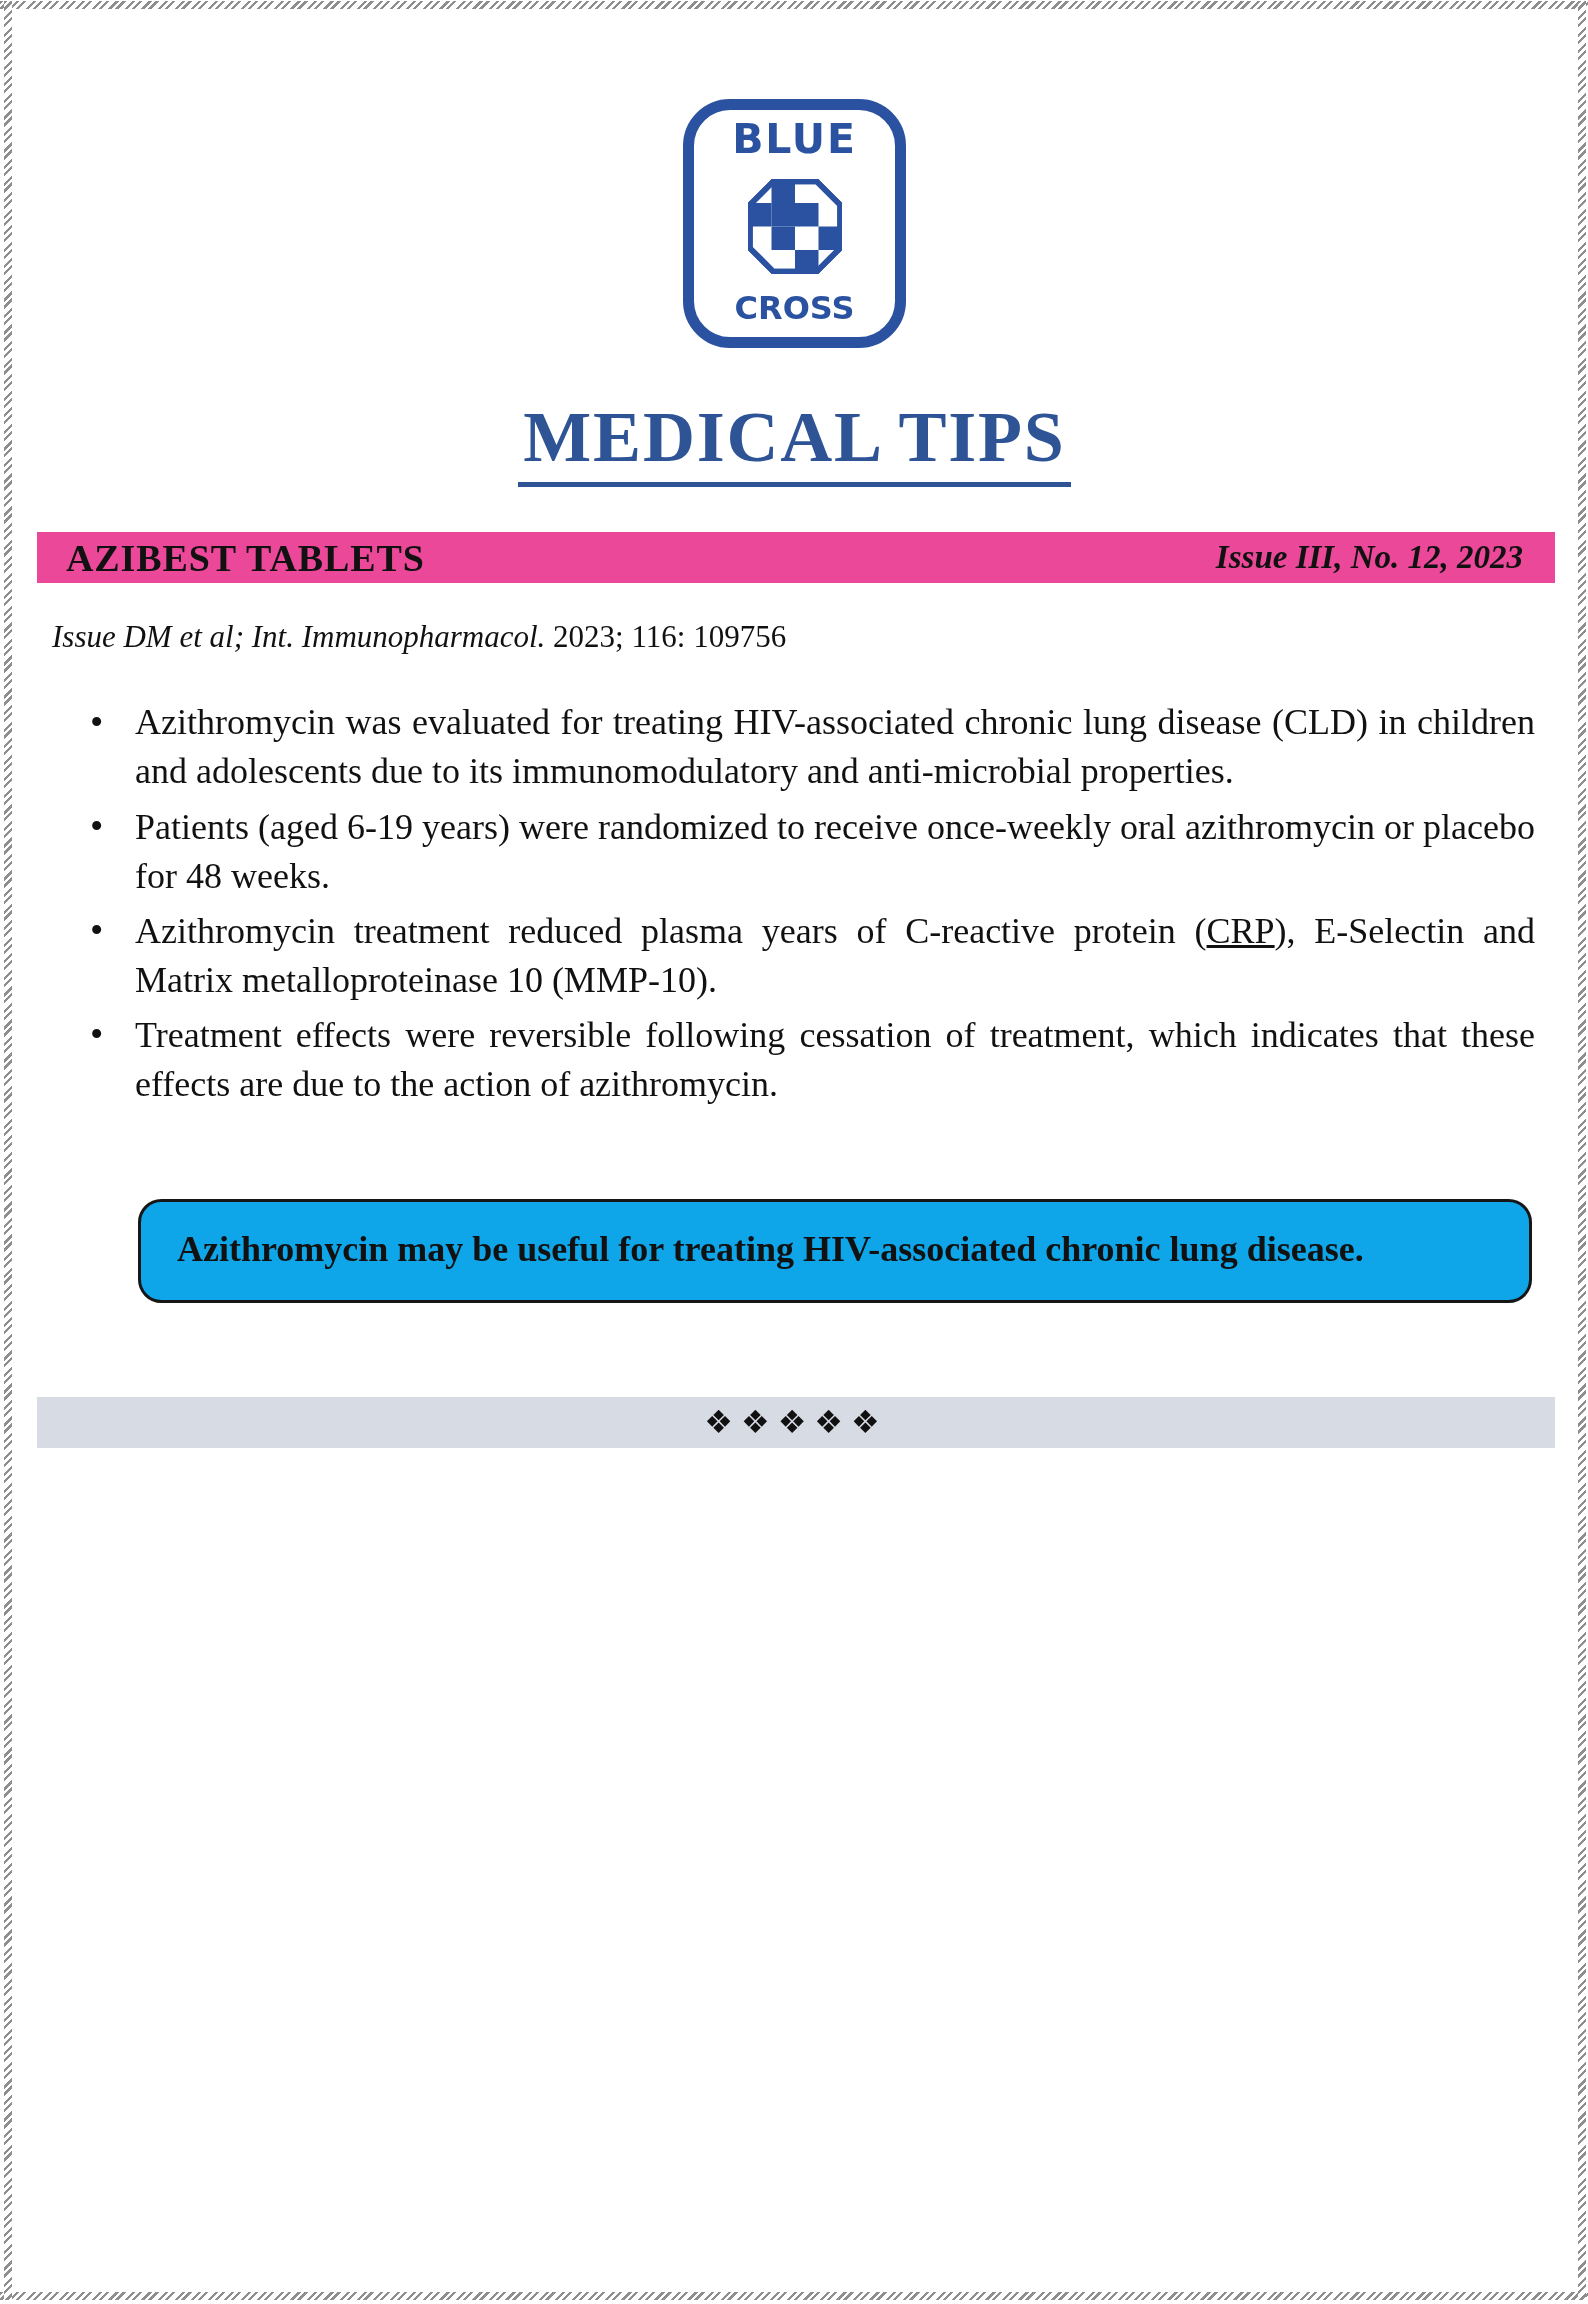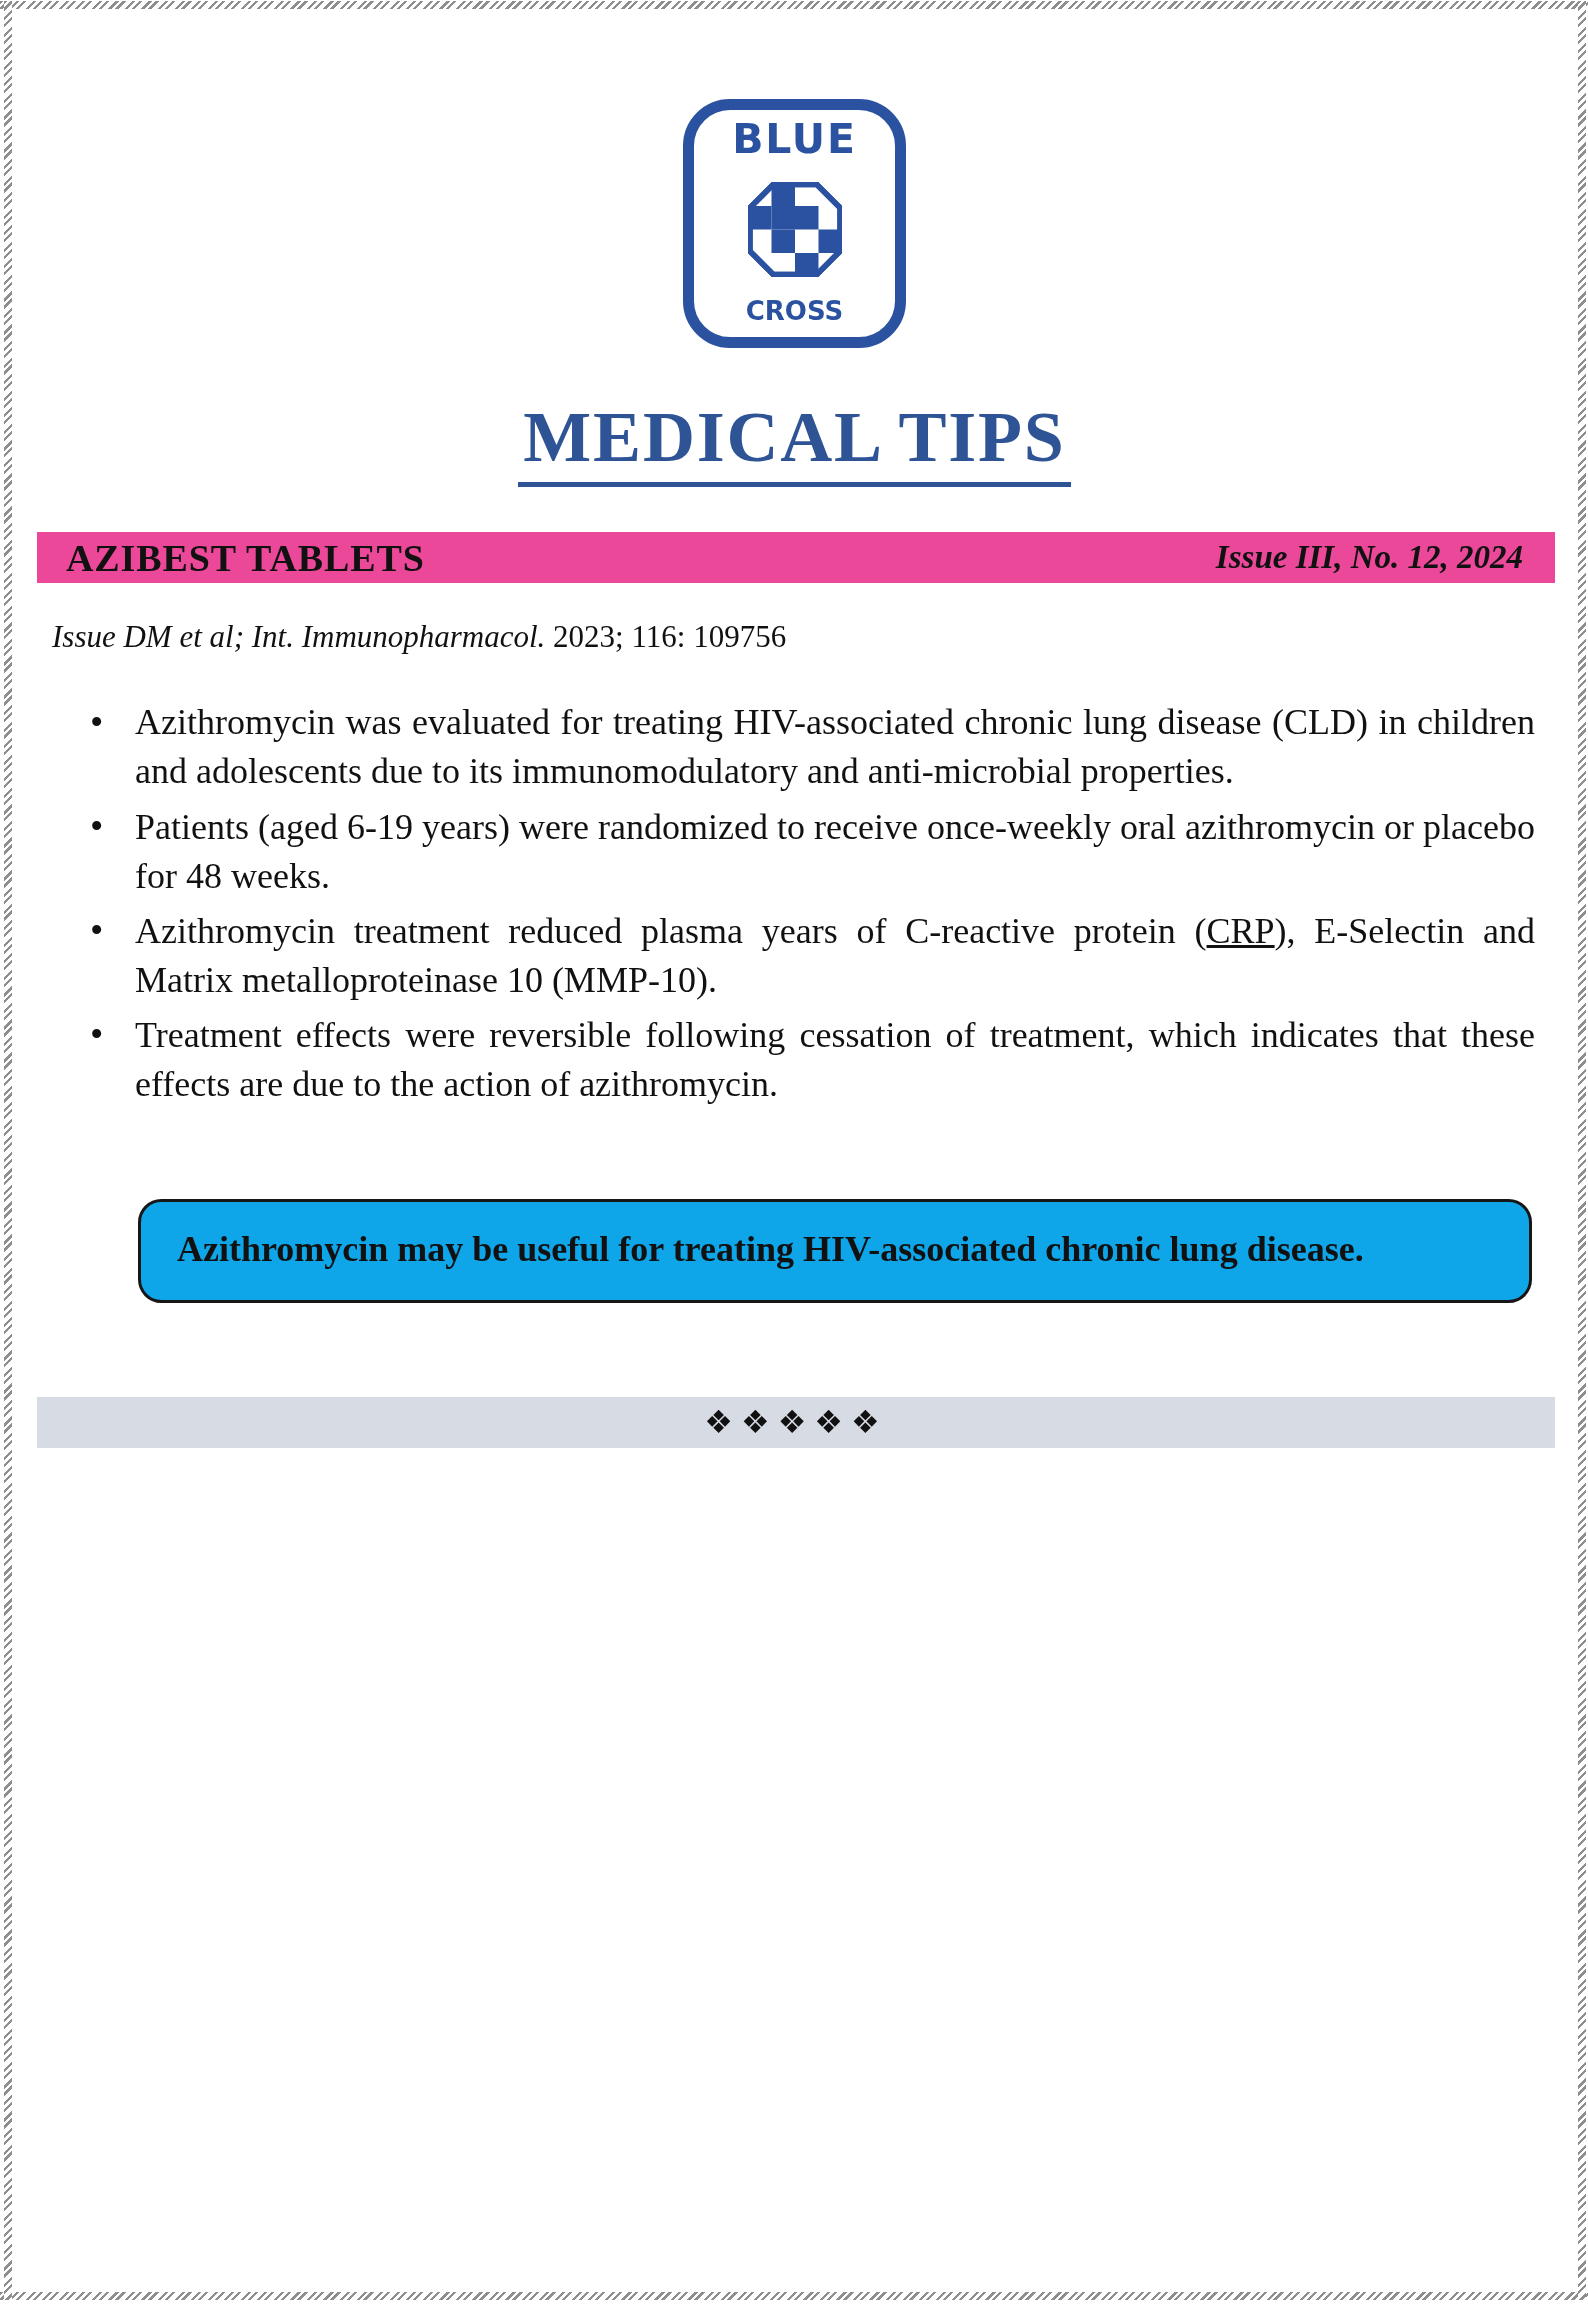--- a/index.html
+++ b/index.html
@@ -26,21 +26,21 @@
     border-radius:47px;
     display:flex;flex-direction:column;align-items:center;justify-content:space-between;
     padding:9px 5.4px 12.6px 5.4px;
     background:#fff;
   }
   .logo-word{
     font-family:"DejaVu Sans", sans-serif;
     font-weight:bold;color:#2a52a0;line-height:1;
   }
   .logo-word.top{font-size:41px;letter-spacing:1.8px;}
-  .logo-word.bottom{font-size:26px;letter-spacing:0px;}
+  .logo-word.bottom{font-size:32px;letter-spacing:0px;}
 
   
   .masthead{margin-top:50px;text-align:center;}
   .masthead-text{
     display:inline-block;
     font-size:72px;font-weight:bold;color:#2e5496;
     letter-spacing:1.8px;
     border-bottom:5.4px solid #2e5496;
     padding:0 5.4px 5.4px 5.4px;
     line-height:1.1;
@@ -135,21 +135,21 @@
       <div class="logo-word bottom">CROSS</div>
     </div>
   </div>
 
   <div class="masthead">
     <span class="masthead-text">MEDICAL TIPS</span>
   </div>
 
   <div class="issue-bar">
     <span class="product">AZIBEST TABLETS</span>
-    <span class="issue">Issue III, No. 12, 2024</span>
+    <span class="issue">Issue III, No. 12, 2023</span>
   </div>
 
   <div class="content">
     <p class="citation">
       <span class="cit-it">Issue DM et al; Int. Immunopharmacol.</span><span class="cit-rest"> 2023; 116: 109756</span>
     </p>
 
     <ul class="bullets">
       <li>
         <span class="marker">•</span>

